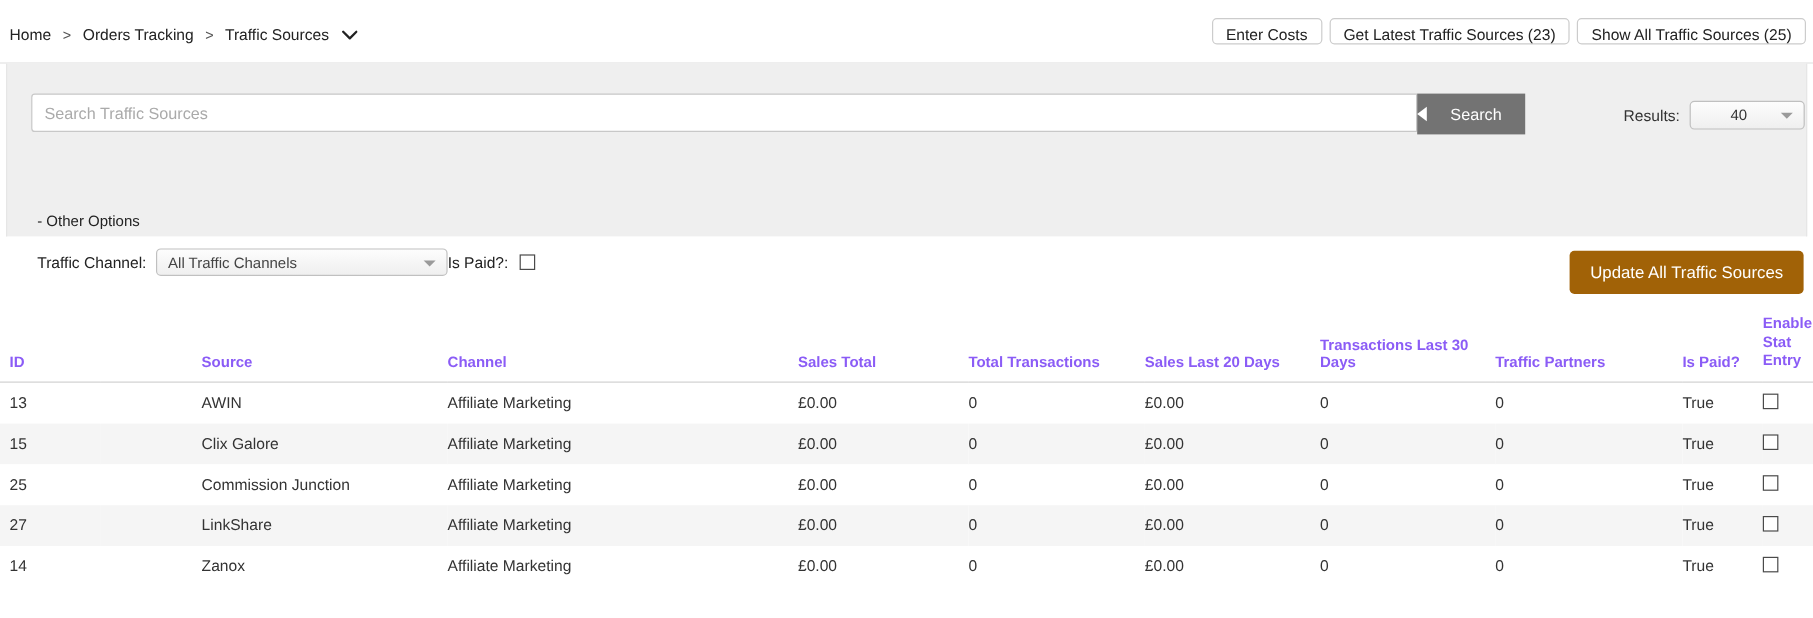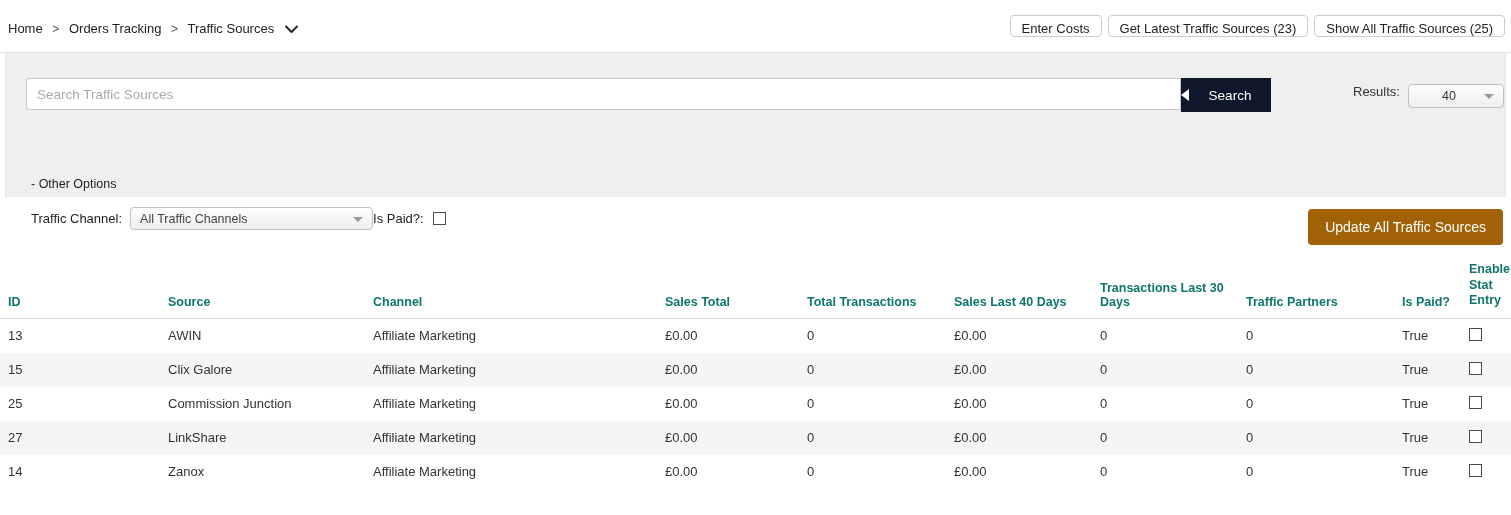--- a/index.html
+++ b/index.html
@@ -78,21 +78,21 @@
     font-size: 13.5px;
     color: #333333;
     font-family: "Liberation Sans", sans-serif;
     outline: none;
   }
   .searchinput::placeholder { color: #aaaaaa; }
   .searchbtn {
     position: absolute;
     left: 1155px; top: 0;
     width: 90px; height: 34px;
-    background: #0f172a;
+    background: #737373;
     border: none;
     color: #ffffff;
     font-size: 13.5px;
     font-family: "Liberation Sans", sans-serif;
     cursor: pointer;
     padding-left: 14px;
   }
   .searchbtn::before {
     content: "";
     position: absolute;
@@ -101,20 +101,21 @@
     width: 0; height: 0;
     border-top: 6px solid transparent;
     border-bottom: 6px solid transparent;
     border-right: 8px solid #ffffff;
   }
 
   .resultsbox {
     position: absolute;
     left: 1347px; top: 31px;
     display: flex;
+    align-items: center;
     gap: 8px;
   }
   .resultslabel { font-size: 13px; color: #333333; }
   .selbox {
     position: relative;
     background: linear-gradient(#fdfdfd, #efefef);
     border: 1px solid #c0c0c0;
     border-radius: 4px;
     height: 24px;
     display: flex;
@@ -197,21 +198,21 @@
     width: 1511px;
   }
   table.grid {
     width: 1511px;
     border-collapse: collapse;
     table-layout: fixed;
     font-size: 13px;
   }
   table.grid thead th {
     font-weight: bold;
-    color: #0f766e;
+    color: #8b5cf6;
     text-align: left;
     vertical-align: bottom;
     padding: 0 0 9px 0;
     border-bottom: 1px solid #dcdcdc;
     font-size: 12.5px;
     height: 53px;
   }
   table.grid tbody td {
     padding: 9px 0;
     color: #333333;
@@ -302,21 +303,21 @@
 
 <div class="tablewrap">
   <table class="grid">
     <thead>
       <tr>
         <th class="c-id">ID</th>
         <th class="c-source">Source</th>
         <th class="c-channel">Channel</th>
         <th class="c-sales">Sales Total</th>
         <th class="c-trans">Total Transactions</th>
-        <th class="c-sales30">Sales Last 40 Days</th>
+        <th class="c-sales30">Sales Last 20 Days</th>
         <th class="c-trans30">Transactions Last 30 Days</th>
         <th class="c-partner">Traffic Partners</th>
         <th class="c-ispaid">Is Paid?</th>
         <th class="c-enable">Enable Stat Entry</th>
       </tr>
     </thead>
     <tbody id="table-body">
         <tr>
           <td class="c-id">13</td>
           <td class="c-source">AWIN</td>

